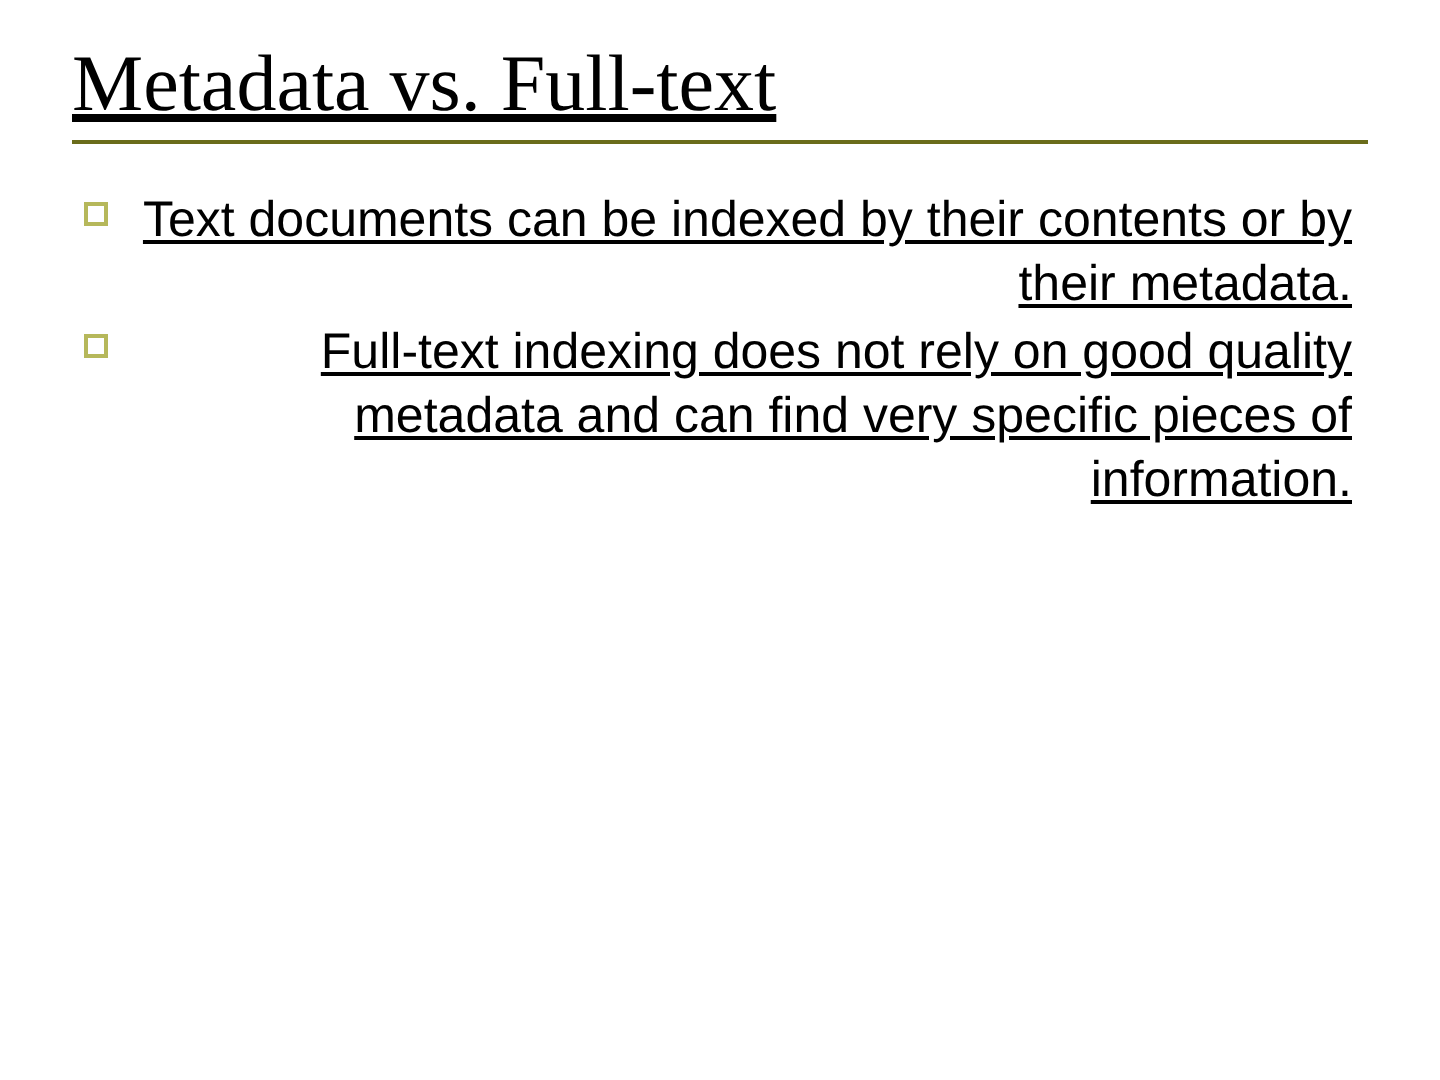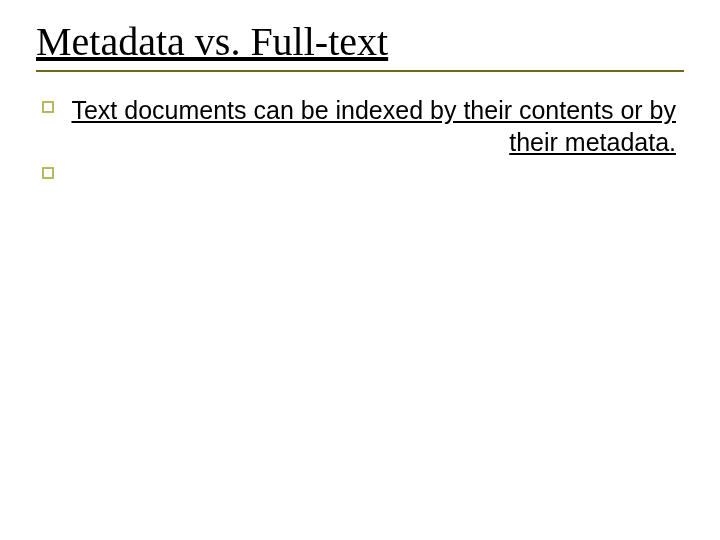--- a/index.html
+++ b/index.html
@@ -67,15 +67,16 @@
   <ul class="bullets">
     <li>
       <span class="bullet-mark"></span>
       <span>Text documents can be indexed by their contents or by their metadata.</span>
     </li>
     <li>
       <span class="bullet-mark"></span>
     </li>
     <li>
       <span class="bullet-mark"></span>
+      <span>Full-text indexing does not rely on good quality metadata and can find very specific pieces of information.</span>
     </li>
   </ul>
 </div>
 
 </body></html>

